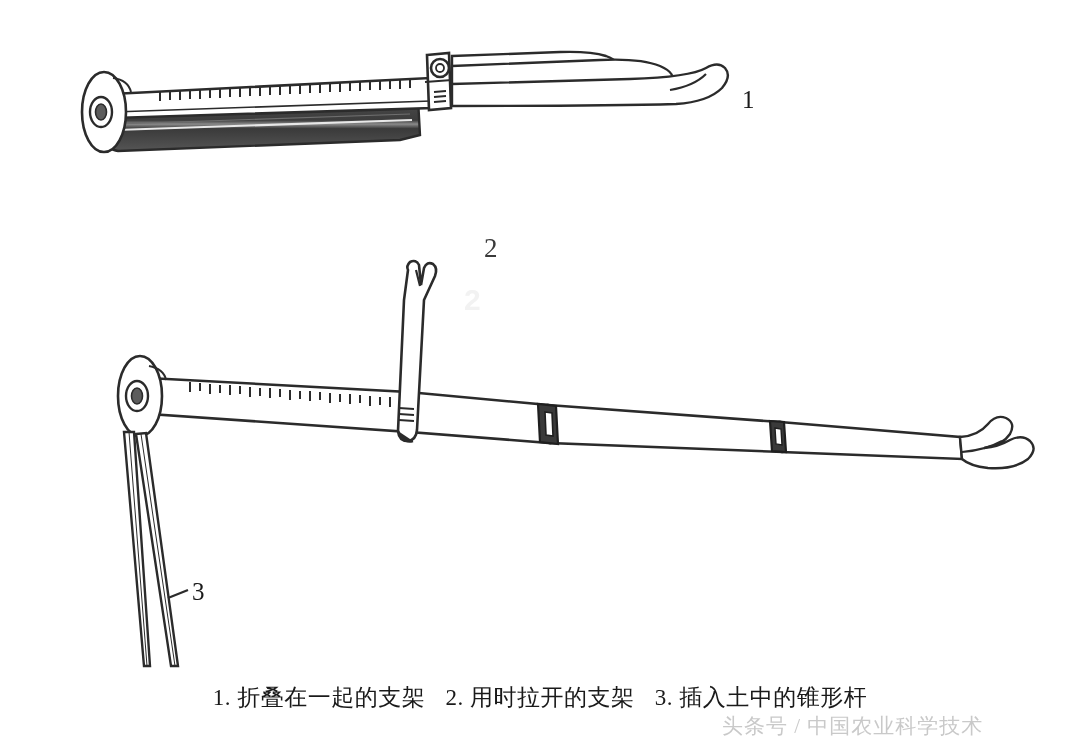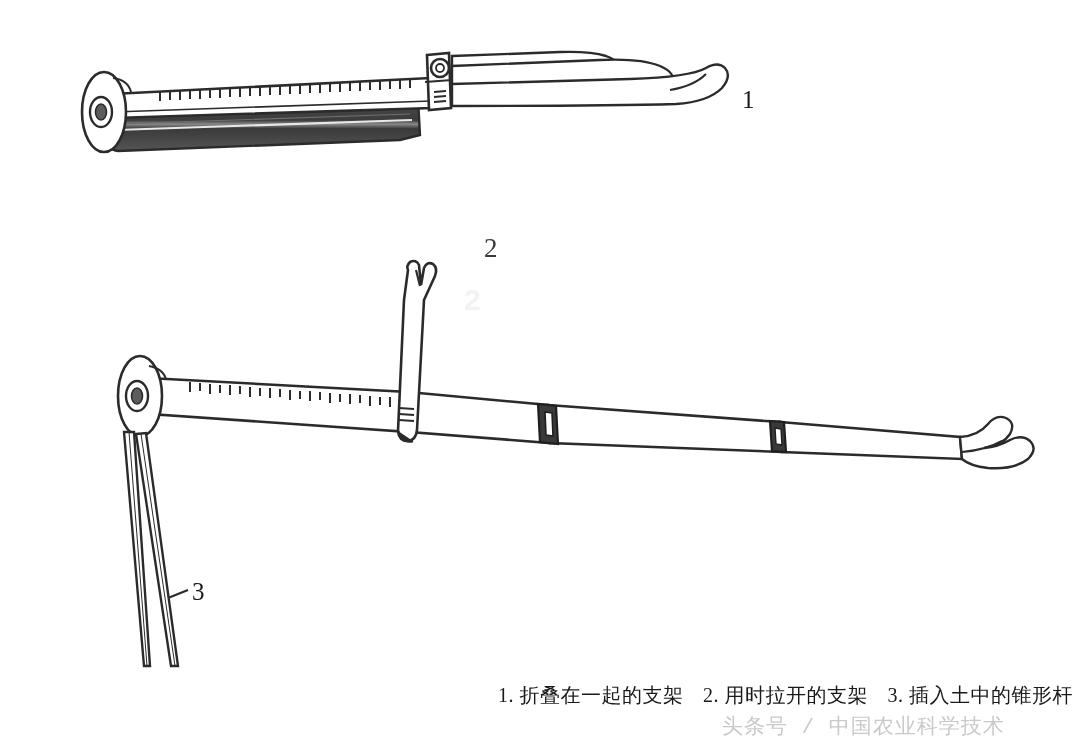--- a/index.html
+++ b/index.html
@@ -19,33 +19,33 @@
     left: 0;
     top: 0;
     width: 1080px;
     height: 754px;
   }
   .caption-row {
     position: absolute;
     left: 0;
     top: 682px;
     width: 1080px;
-    text-align: right;
+    text-align: center;
     font-family: "Liberation Serif", serif;
-    font-size: 20px;
+    font-size: 23px;
     color: #1a1a1a;
     letter-spacing: 0.5px;
     white-space: nowrap;
   }
   .caption-item { margin: 0 7px; }
   .watermark-text {
     position: absolute;
     left: 722px;
     top: 712px;
-    font-family: Liberation Mono, monospace;
+    font-family: Liberation Serif, serif;
     font-size: 21px;
     color: #c9c9c9;
     letter-spacing: 1px;
     white-space: nowrap;
   }
   .watermark-faint {
     position: absolute;
     left: 464px;
     top: 283px;
     font-family: "Liberation Sans", sans-serif;

